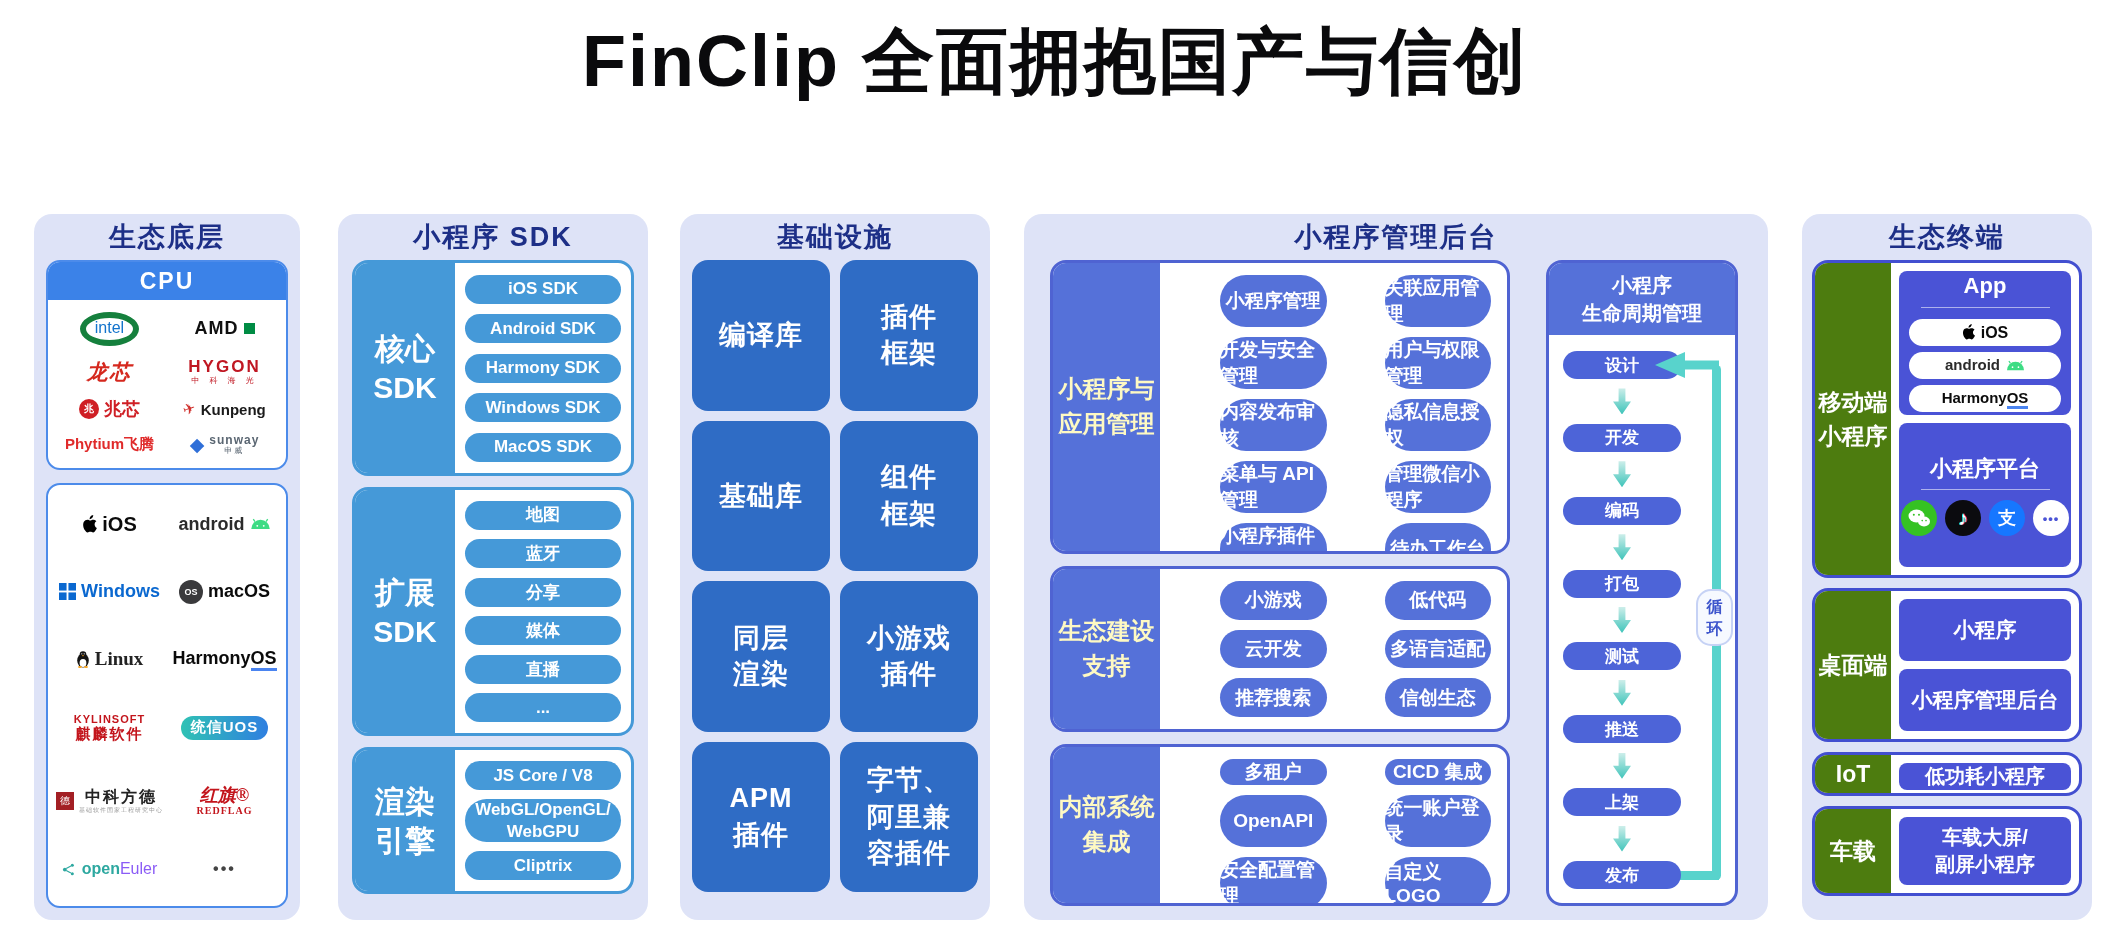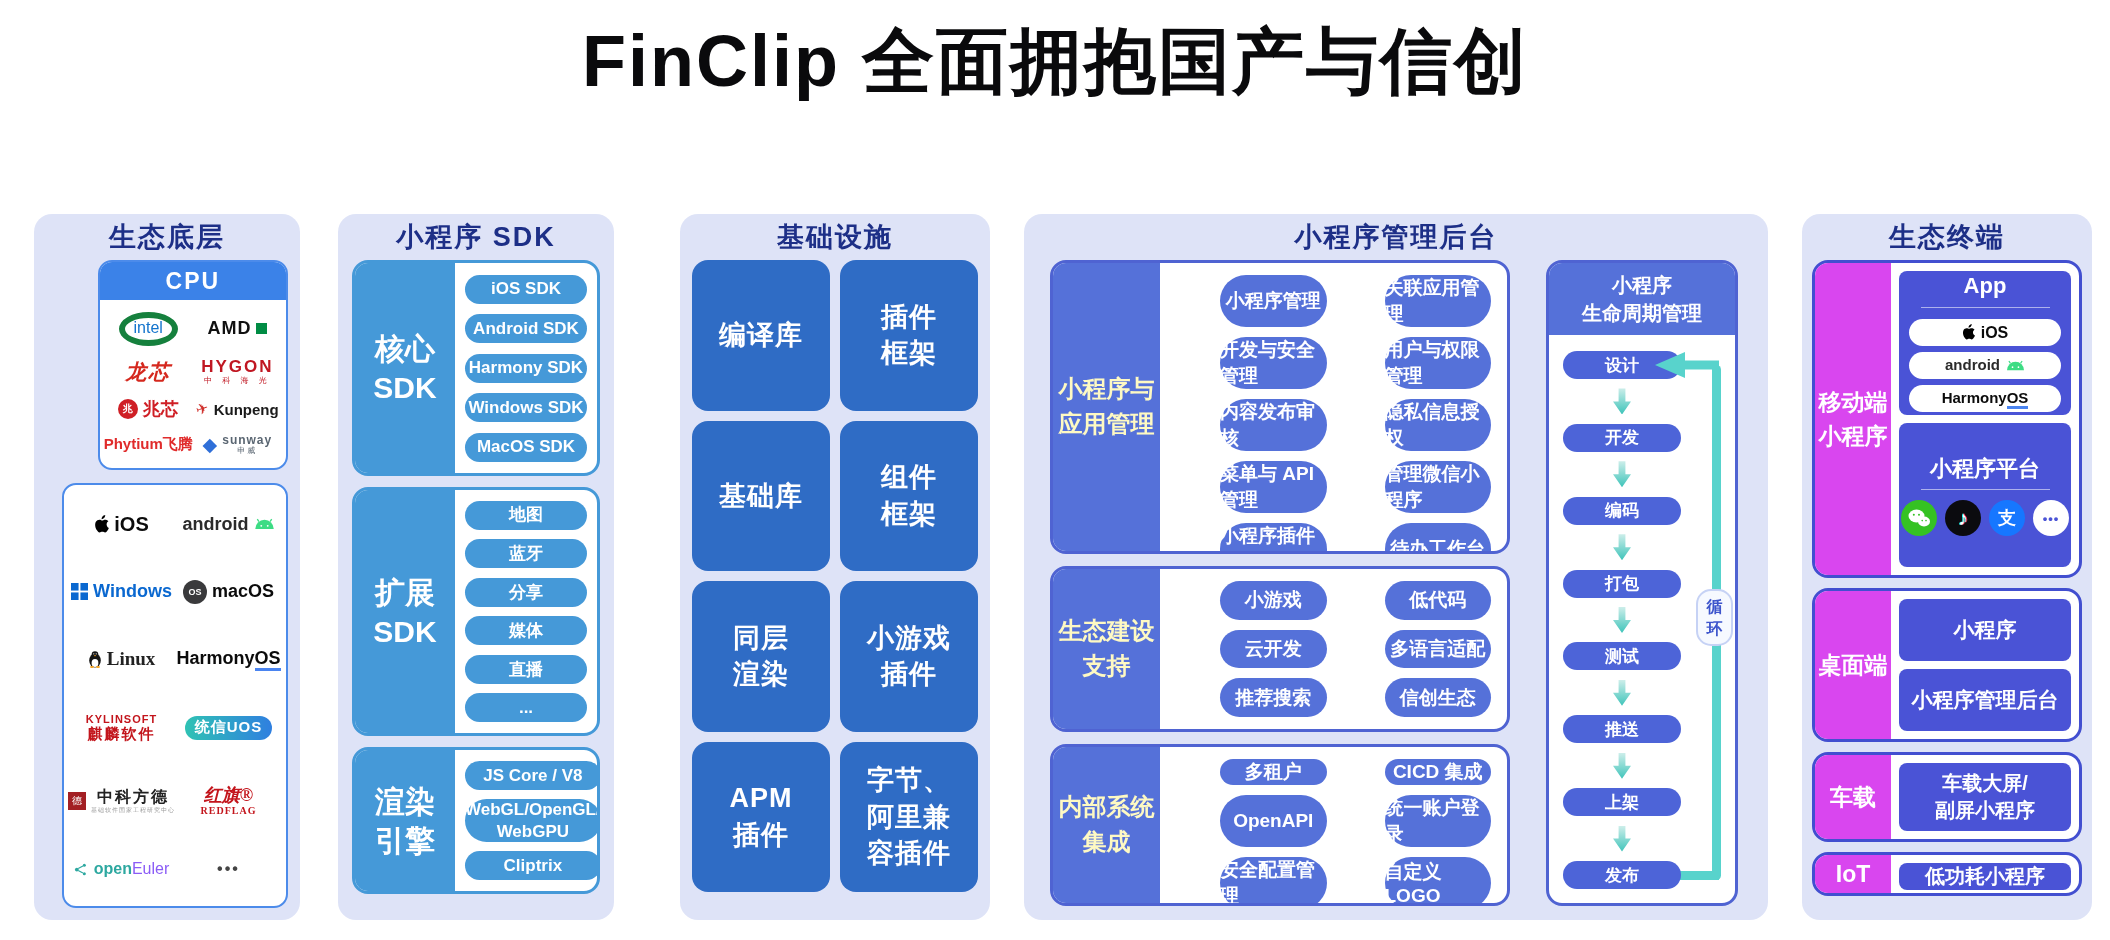--- a/index.html
+++ b/index.html
@@ -4,30 +4,30 @@
 <style>
   html,body{margin:0;padding:0;background:#fff;}
   .canvas{position:relative;width:2110px;height:940px;background:#fff;overflow:hidden;
           font-family:"Liberation Sans",sans-serif;}
   .title{position:absolute;top:14px;left:0;right:0;margin:0;text-align:center;
          font-size:72px;font-weight:bold;color:#0a0a0c;letter-spacing:2px;}
 
   
   .col{position:absolute;top:214px;height:706px;background:#dee3f7;border-radius:18px;box-sizing:border-box;}
   .c1{left:34px;width:266px;}
-  .c2{left:338px;width:276px;}
+  .c2{left:338px;width:310px;}
   .c3{left:680px;width:310px;}
   .c4{left:1024px;width:744px;}
   .c5{left:1802px;width:290px;}
   .col-header{height:46px;display:flex;align-items:center;justify-content:center;
               font-size:27px;font-weight:bold;color:#1d2f87;letter-spacing:2px;}
   .preline{white-space:pre-line;}
 
   
-  .c1-inner{padding:0 12px 12px;display:flex;flex-direction:column;gap:13px;height:calc(100% - 58px);align-items:flex-end;}
+  .c1-inner{padding:0 12px 12px;display:flex;flex-direction:column;gap:13px;height:calc(100% - 58px);}
   .card{background:#fff;border:2px solid #4c8bea;border-radius:14px;overflow:hidden;
         display:flex;flex-direction:column;}
   .card-cpu{height:206px;}
   .card-os{flex:1;}
   .card-header{background:#3b82e8;color:#fff;font-weight:bold;font-size:23px;
                display:flex;align-items:center;justify-content:center;height:38px;flex:none;letter-spacing:2px;}
   .logo-grid{flex:1;display:grid;grid-template-columns:1fr 1fr;align-items:center;justify-items:center;padding:6px 4px;}
   .logo{display:flex;align-items:center;gap:5px;}
   .stack{display:flex;flex-direction:column;align-items:center;line-height:1.05;gap:1px;}
   .intel{border:6px solid #15803d;border-radius:50%;padding:1px 9px 3px;color:#1273cc;font-size:16px;}
@@ -118,21 +118,21 @@
               border-radius:15px;color:#3d55cc;font-weight:bold;font-size:16px;text-align:center;
               line-height:1.35;padding:5px 0;z-index:4;}
 
   
   .c5-body{padding:0 10px 12px;display:flex;flex-direction:column;gap:10px;height:calc(100% - 58px);box-sizing:border-box;}
   .term-row{display:flex;border:3px solid #424fd0;border-radius:16px;background:#fff;overflow:hidden;}
   .t-mobile{height:312px;}
   .t-desktop{height:148px;}
   .t-car{height:84px;}
   .t-iot{flex:1;}
-  .term-lbl{width:76px;background:#d946ef;color:#fff;font-weight:bold;font-size:23px;
+  .term-lbl{width:76px;background:#4d7c0f;color:#fff;font-weight:bold;font-size:23px;
             display:flex;align-items:center;justify-content:center;text-align:center;line-height:1.5;flex:none;}
   .term-cards{flex:1;padding:8px;display:flex;flex-direction:column;gap:8px;}
   .term-card{background:#4a53d6;border-radius:8px;color:#fff;flex:1;display:flex;flex-direction:column;
              align-items:center;justify-content:center;font-weight:bold;font-size:21px;text-align:center;line-height:1.35;}
   .app-title{font-size:22px;font-weight:bold;}
   .divider{width:75%;height:1px;background:rgba(255,255,255,.55);margin:6px 0 8px;}
   .app-pill{background:#fff;border-radius:999px;width:152px;height:27px;display:flex;align-items:center;
             justify-content:center;gap:6px;color:#111;margin:3px 0;}
   .app-pill .ios-word{font-size:16px;}
   .app-pill .android-word{font-size:15px;}
@@ -496,31 +496,31 @@
       </div>
 
       <div class="term-row t-desktop">
         <div class="term-lbl">桌面端</div>
         <div class="term-cards">
           <div class="term-card">小程序</div>
           <div class="term-card">小程序管理后台</div>
         </div>
       </div>
 
+      <div class="term-row t-iot">
+        <div class="term-lbl">IoT</div>
+        <div class="term-cards">
+          <div class="term-card" style="font-size:20px;">低功耗小程序</div>
+        </div>
+      </div>
+
       <div class="term-row t-car">
         <div class="term-lbl">车载</div>
         <div class="term-cards">
           <div class="term-card preline" style="font-size:20px;">车载大屏/
 副屏小程序</div>
         </div>
       </div>
 
-      <div class="term-row t-iot">
-        <div class="term-lbl">IoT</div>
-        <div class="term-cards">
-          <div class="term-card" style="font-size:20px;">低功耗小程序</div>
-        </div>
-      </div>
-
     </div>
   </section>
 
 </div>
 
 </body></html>

